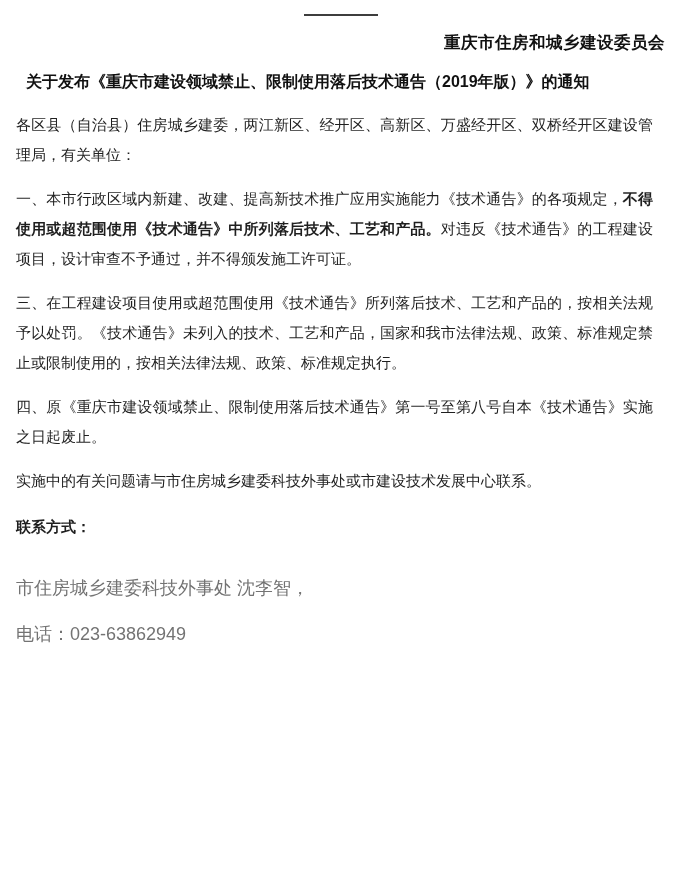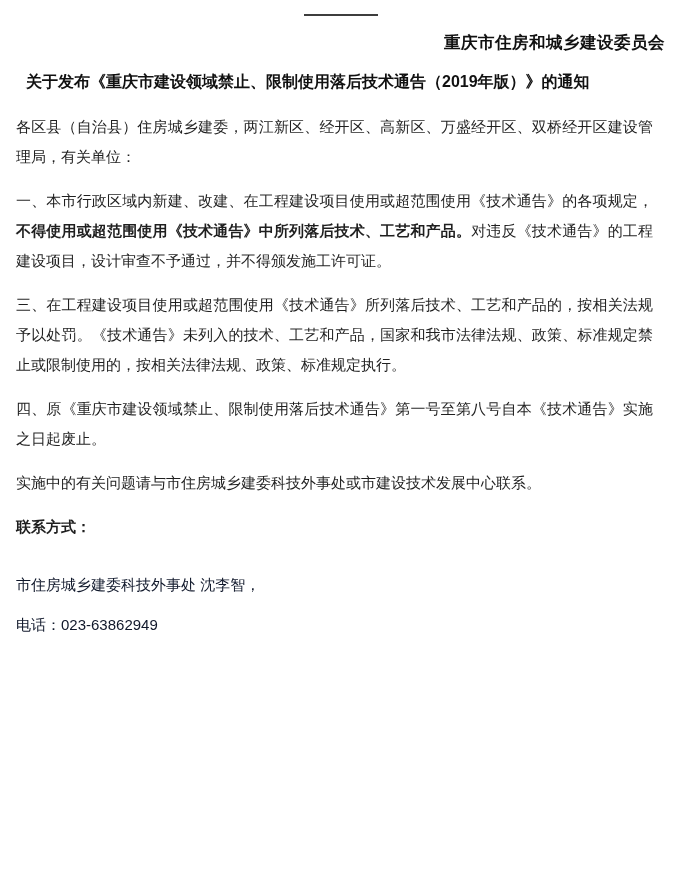--- a/index.html
+++ b/index.html
@@ -48,55 +48,56 @@
     margin: 0 0 18px 0;
     padding: 0 10px;
   }
   p.para {
     font-size: 15px;
     line-height: 2.0;
     margin: 0 12px 14px 0;
     text-align: justify;
     text-justify: inter-ideograph;
     color: #1f1f1f;
+    font-family: Liberation Mono, monospace;
   }
   .b {
     font-weight: bold;
   }
   .contact-label {
     font-size: 15px;
     line-height: 2.0;
     margin: 0 0 28px 0;
     font-weight: bold;
     color: #1f1f1f;
   }
   .contact-line {
-    font-size: 15px;
+    font-size: 18px;
     line-height: 2.0;
     margin: 0 0 10px 0;
-    color: #0f172a;
+    color: #737373;
   }
 </style>
 </head>
 <body>
 
 <div class="page">
 
   <div class="top-rule-wrap">
     <div class="top-rule"></div>
   </div>
 
   <h1 class="doc-title">重庆市住房和城乡建设委员会</h1>
 
   <h2 class="doc-subtitle">关于发布《重庆市建设领域禁止、限制使用落后技术通告（2019年版）》的通知</h2>
 
   <p class="para">各区县（自治县）住房城乡建委，两江新区、经开区、高新区、万盛经开区、双桥经开区建设管理局，有关单位：</p>
 
   <div id="body-paragraphs">
-      <p class="para"><span>一、本市行政区域内新建、改建、在工程建设项目使用或超范围使用《技术通告》的各项规定，</span><span class="b">不得使用或超范围使用《技术通告》中所列落后技术、工艺和产品。</span><span>对违反《技术通告》的工程建设项目，设计审查不予通过，并不得颁发施工许可证。</span></p>
+      <p class="para"><span>一、本市行政区域内新建、改建、提高新技术推广应用实施能力《技术通告》的各项规定，</span><span class="b">不得使用或超范围使用《技术通告》中所列落后技术、工艺和产品。</span><span>对违反《技术通告》的工程建设项目，设计审查不予通过，并不得颁发施工许可证。</span></p>
       <p class="para"><span>三、在工程建设项目使用或超范围使用《技术通告》所列落后技术、工艺和产品的，按相关法规予以处罚。《技术通告》未列入的技术、工艺和产品，国家和我市法律法规、政策、标准规定禁止或限制使用的，按相关法律法规、政策、标准规定执行。</span></p>
       <p class="para"><span>四、原《重庆市建设领域禁止、限制使用落后技术通告》第一号至第八号自本《技术通告》实施之日起废止。</span></p>
       <p class="para"><span>实施中的有关问题请与市住房城乡建委科技外事处或市建设技术发展中心联系。</span></p>
     </div>
 
   <p class="contact-label">联系方式：</p>
   <p class="contact-line">市住房城乡建委科技外事处 沈李智，</p>
   <p class="contact-line">电话：023-63862949</p>
 
 </div>

